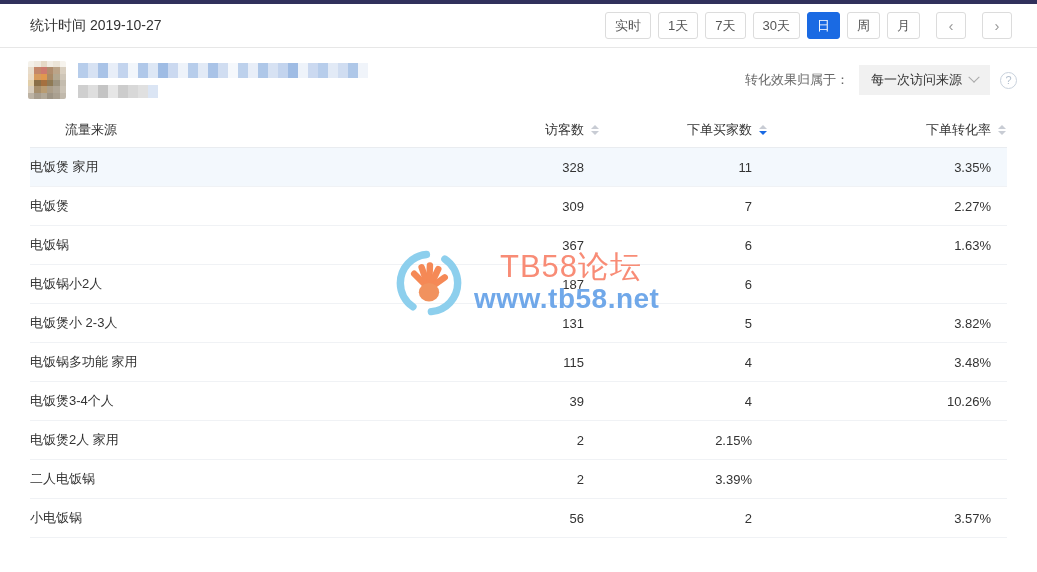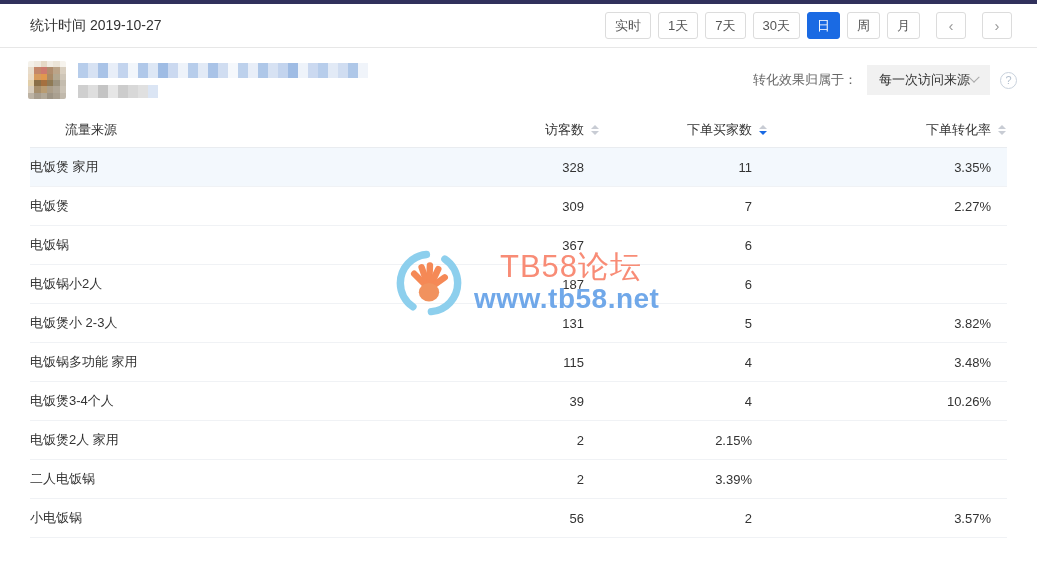--- a/index.html
+++ b/index.html
@@ -24,21 +24,21 @@
   .product { display:flex; gap:12px; }
   .thumb { width:38px; height:38px; border-radius:2px; overflow:hidden;
     display:grid; grid-template-columns:repeat(6,1fr); grid-auto-rows:1fr; }
   .title-lines { padding-top:2px; }
   .px-line { display:flex; }
   .px-line span { width:10px; height:100%; display:block; }
   .line1 { height:15px; }
   .line2 { height:13px; margin-top:7px; }
   .attribution { display:flex; align-items:center; gap:10px; font-size:13px; color:#666; }
   .attr-select { background:#f1f1f1; height:30px; padding:0 12px; display:flex;
-    align-items:center; gap:0; color:#333; cursor:pointer; }
+    align-items:center; gap:8px; color:#333; cursor:pointer; }
   .chev-down { width:8px; height:8px; border-right:1.5px solid #a9a9a9;
     border-bottom:1.5px solid #a9a9a9; transform:rotate(45deg) translate(-2px,-2px); }
   .help-icon { width:17px; height:17px; border-radius:50%; border:1px solid #c9d2dd;
     color:#b3bfcd; font-size:11px; display:flex; align-items:center;
     justify-content:center; cursor:pointer; }
   
   .table-wrap { padding:0 30px; position:relative; }
   .thead, .row { display:grid; grid-template-columns:1fr 170px 168px 239px; align-items:center; }
   .thead { height:36px; border-bottom:1px solid #e9ecf0; font-size:13px; color:#333; }
   .th { display:flex; align-items:center;margin-left:35px; }
@@ -214,20 +214,21 @@
       <div class="row">
         <div class="cell ">电饭煲</div>
         <div class="cell num">309</div>
         <div class="cell num">7</div>
         <div class="cell num">2.27%</div>
       </div>
       <div class="row">
         <div class="cell ">电饭锅</div>
         <div class="cell num">367</div>
         <div class="cell num">6</div>
+        <div class="cell num">1.63%</div>
       </div>
       <div class="row">
         <div class="cell ">电饭锅小2人</div>
         <div class="cell num">187</div>
         <div class="cell num">6</div>
       </div>
       <div class="row">
         <div class="cell ">电饭煲小 2-3人</div>
         <div class="cell num">131</div>
         <div class="cell num">5</div>

